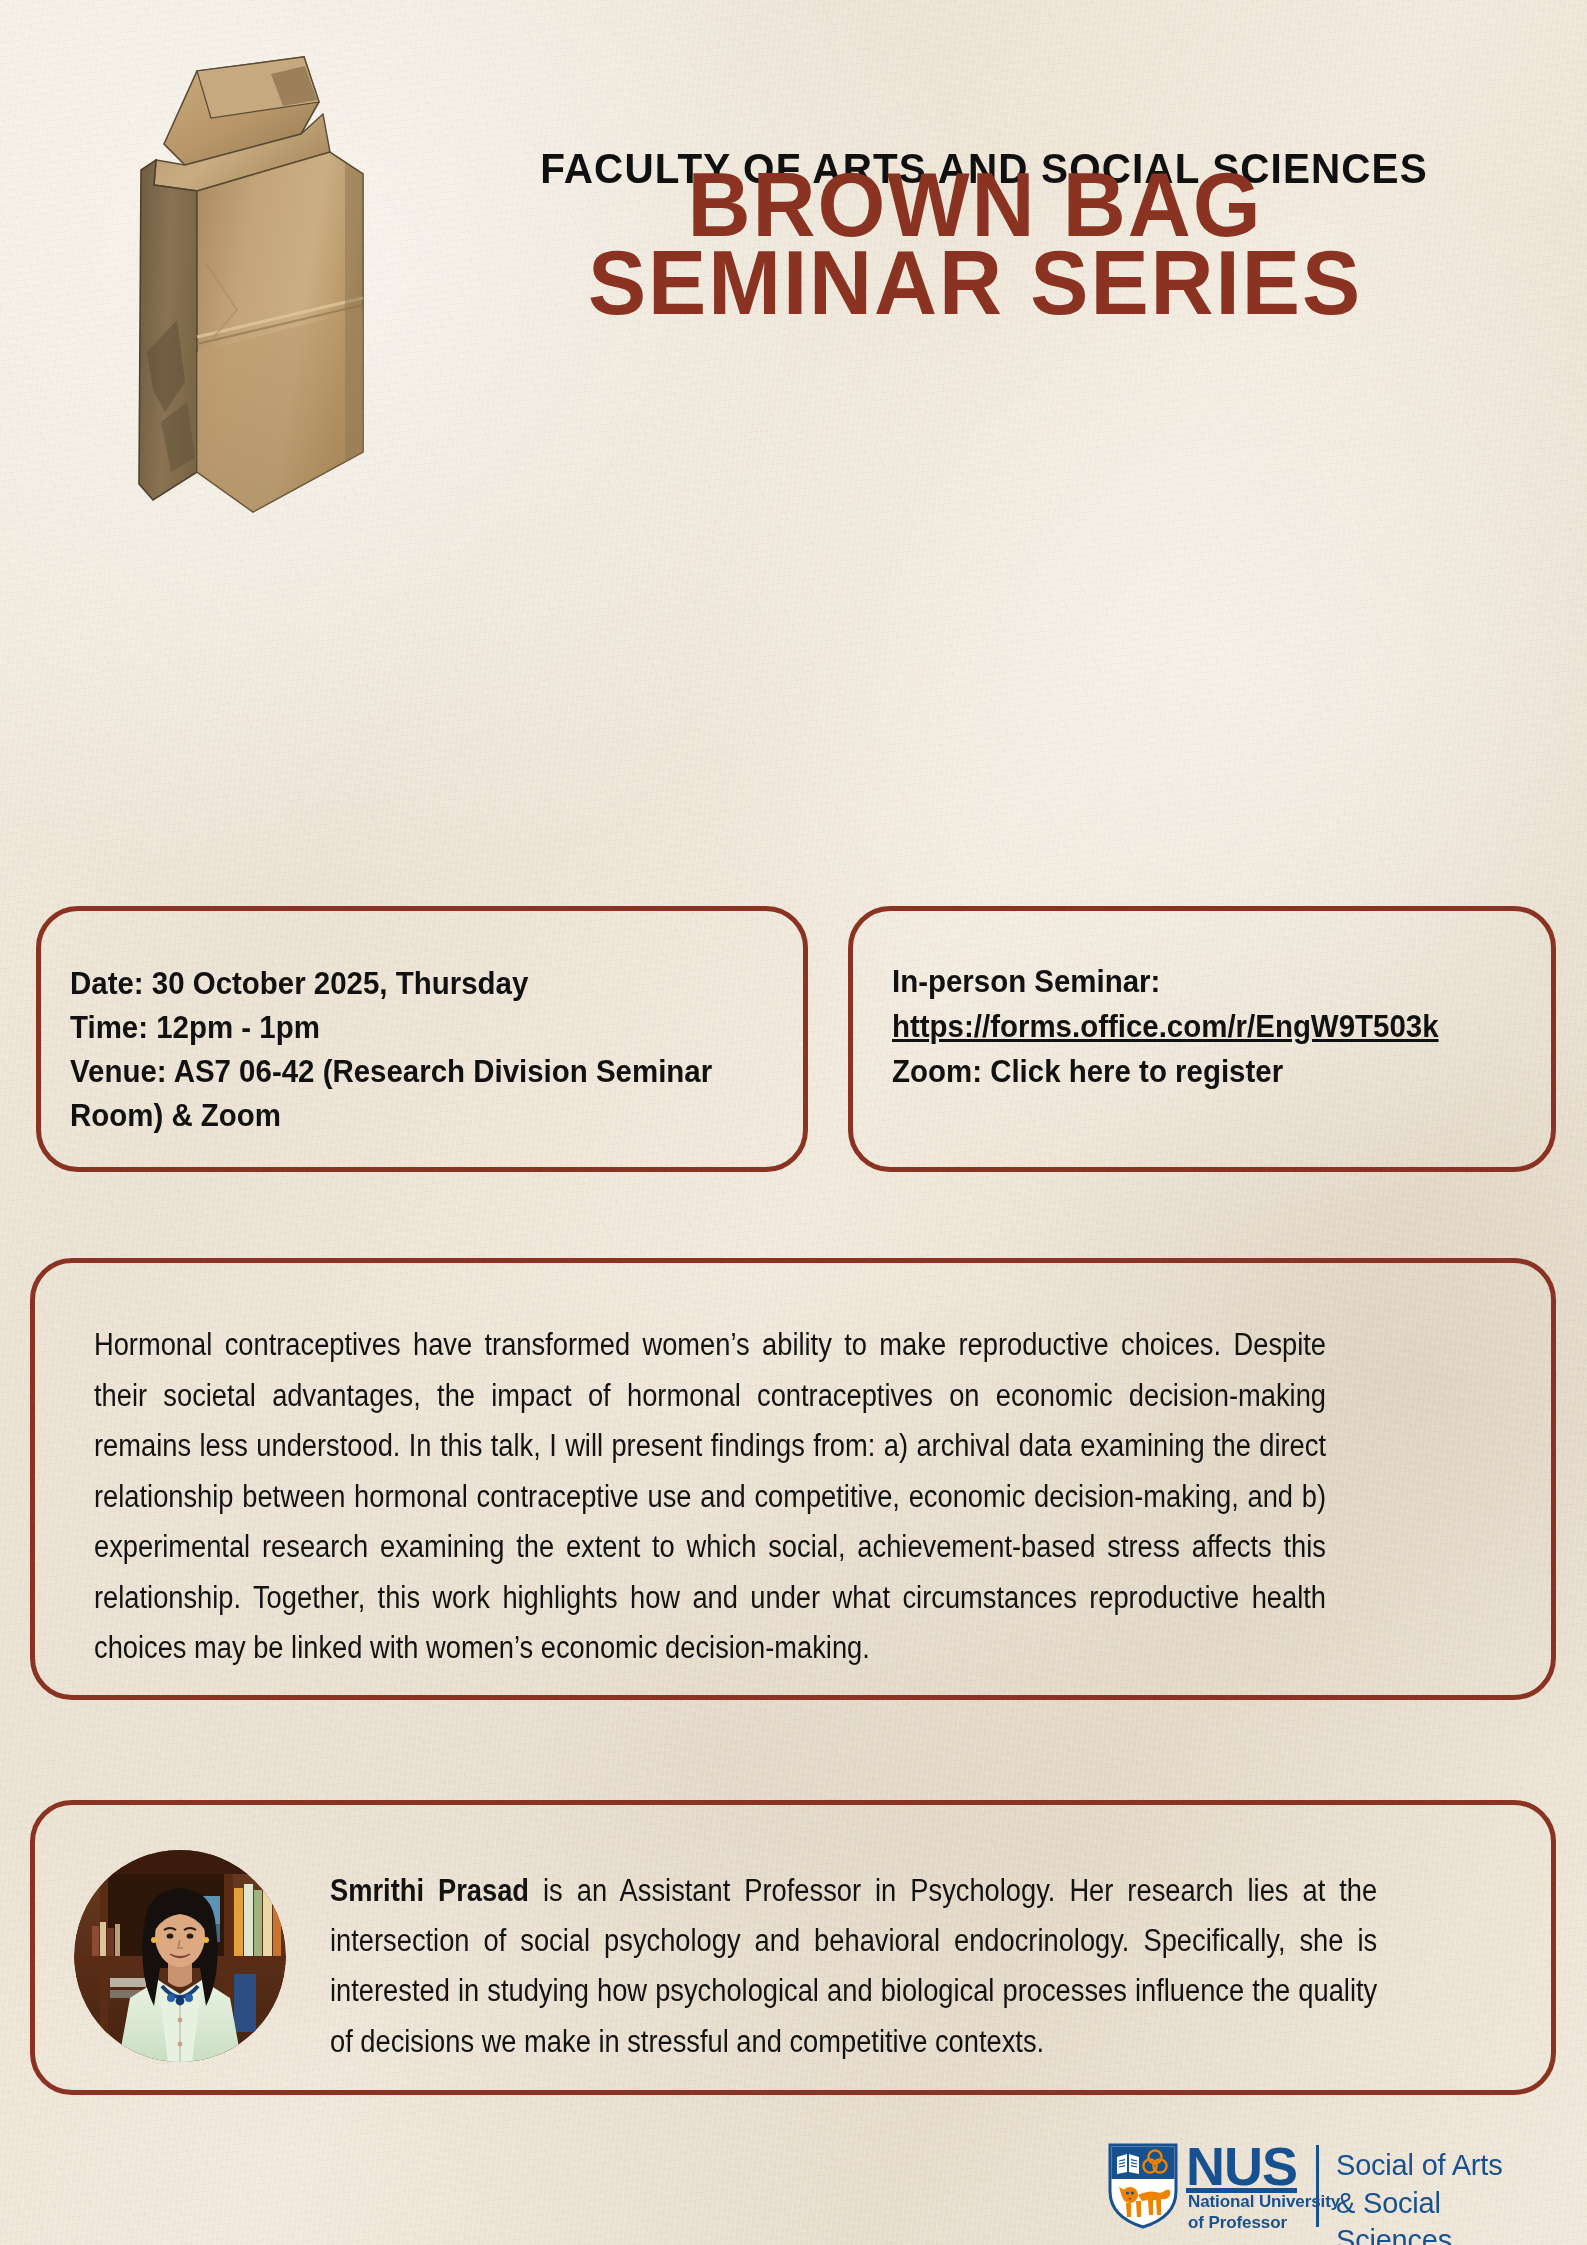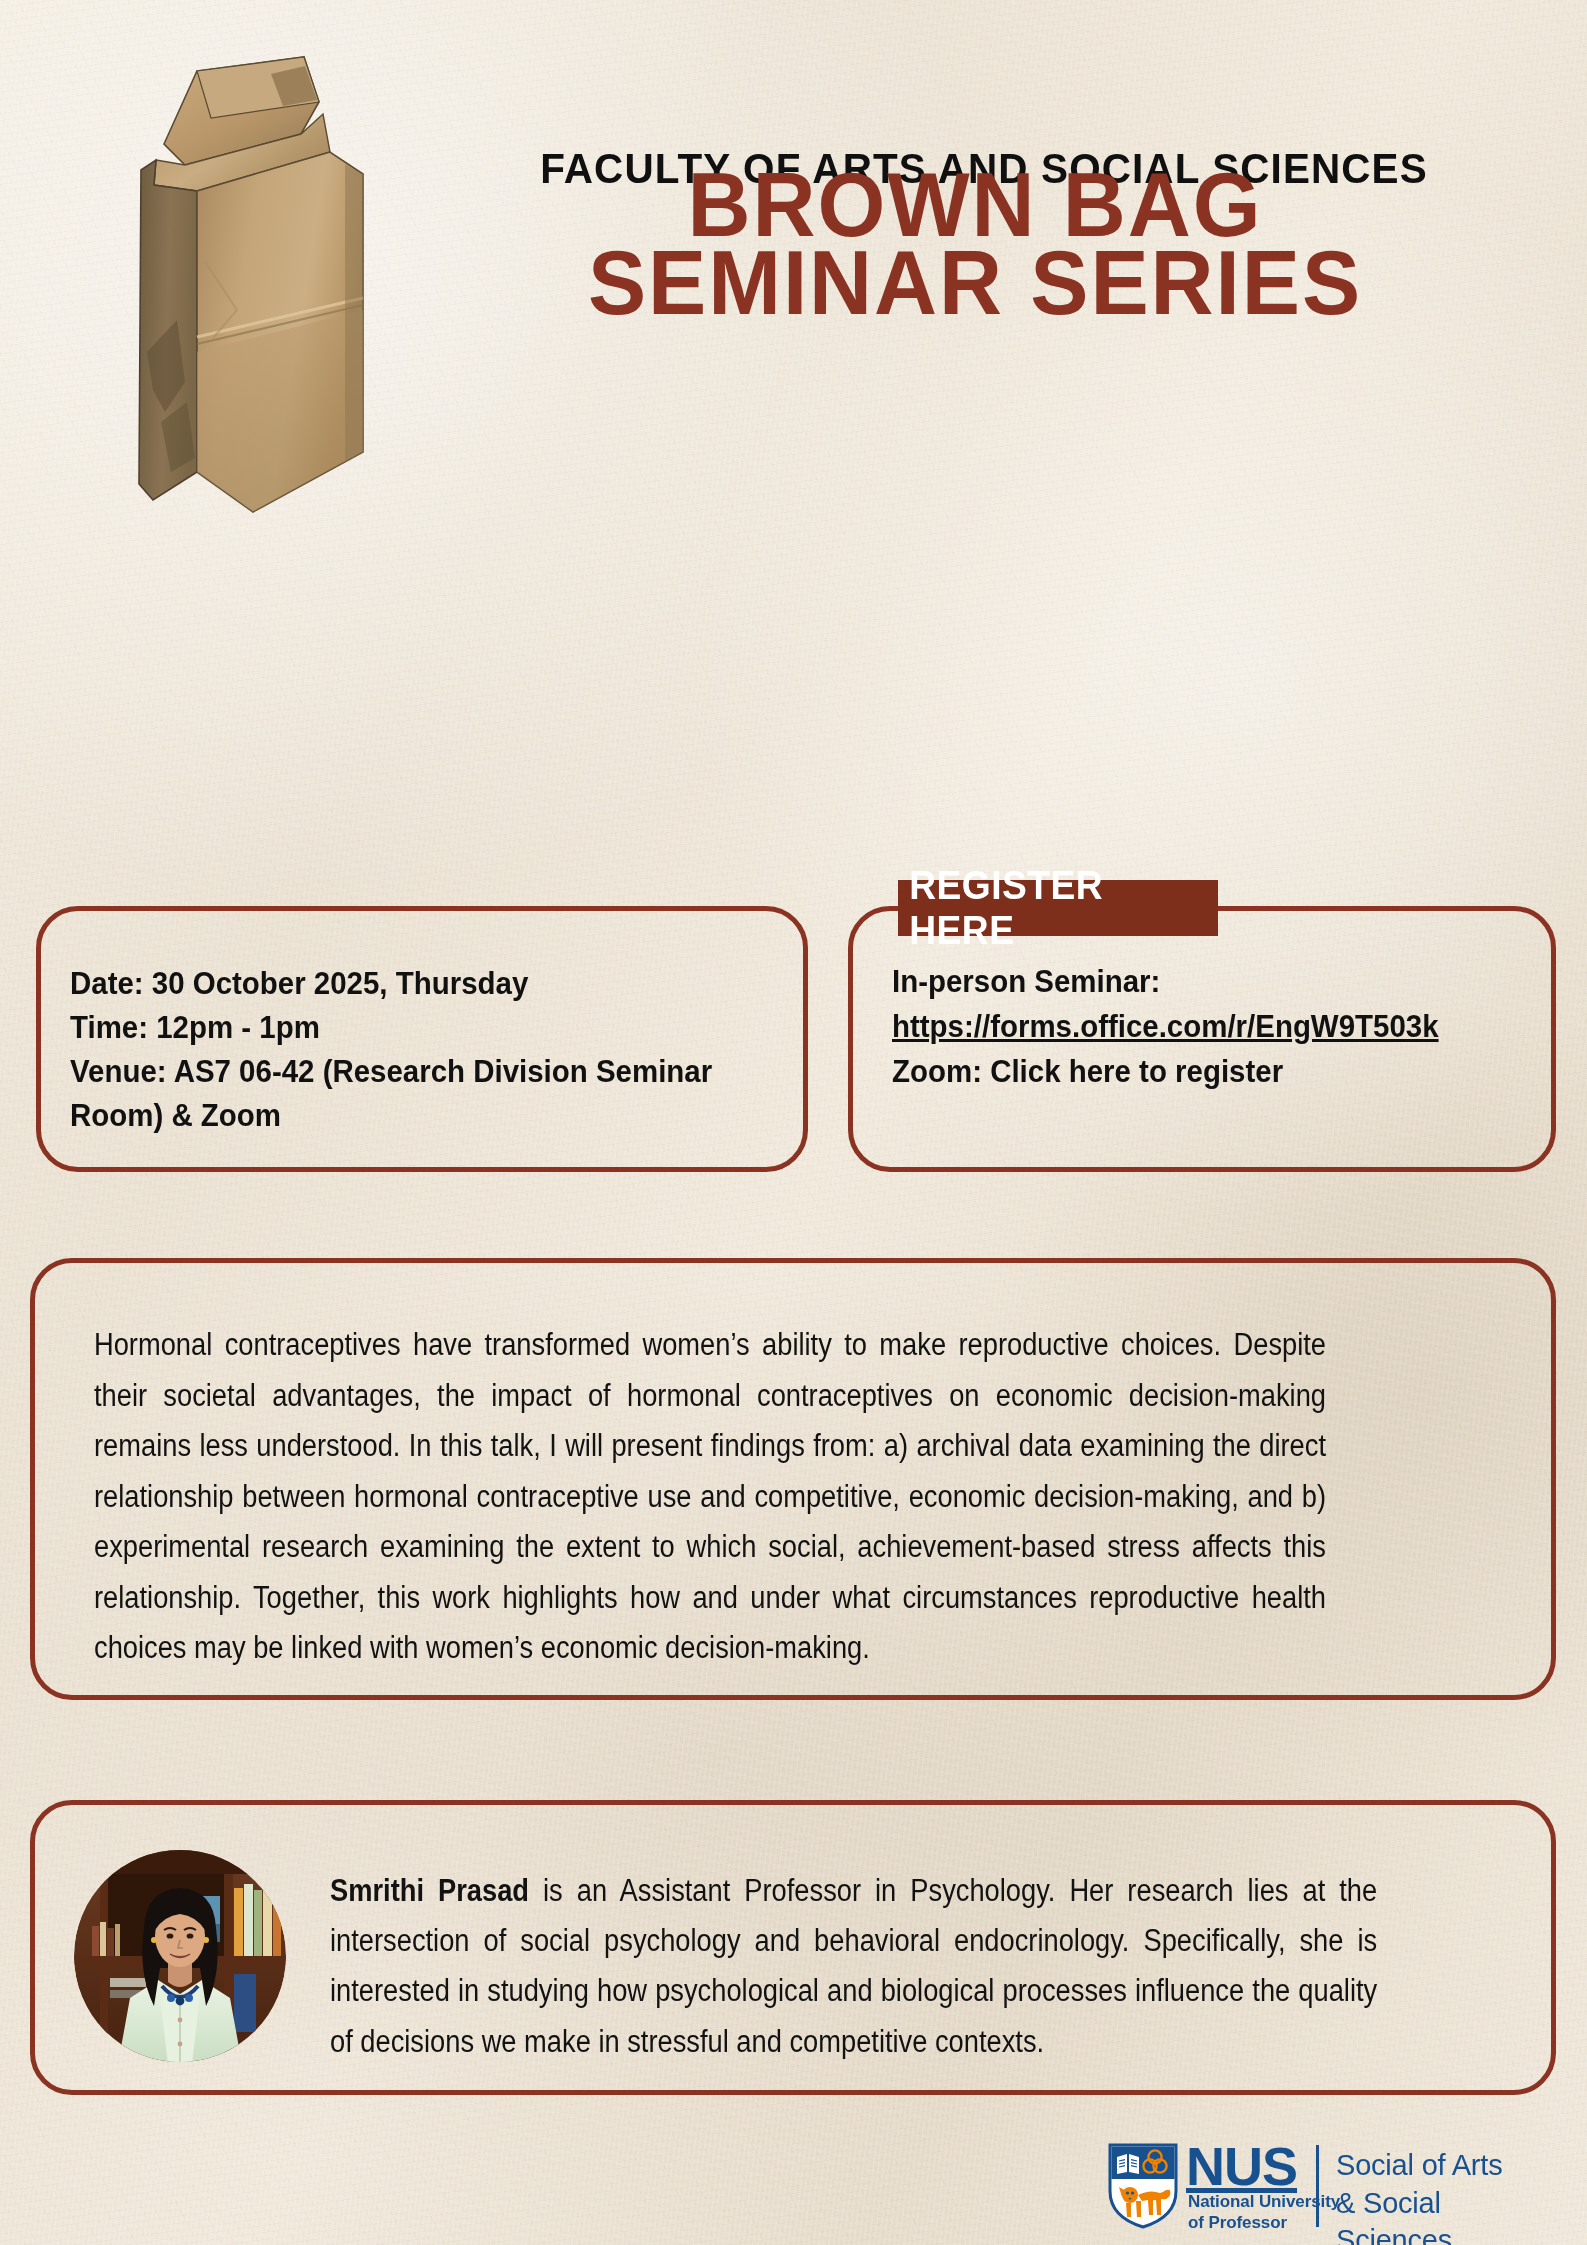--- a/index.html
+++ b/index.html
@@ -215,23 +215,20 @@
 
 
   <div class="panel" id="panel-talk"></div>
   <div class="talk-body">
     <div>Date: 30 October 2025, Thursday</div>
     <div>Time: 12pm - 1pm</div>
     <div>Venue: AS7 06-42 (Research Division Seminar Room) &amp; Zoom</div>
   </div>
 
   <div class="panel" id="panel-reg"></div>
-  <div class="tab" id="tab-reg">
-    <span>REGISTER HERE</span>
-  </div>
   <div class="reg-body">
     <div>In-person Seminar:</div>
     <div class="reg-link">https://forms.office.com/r/EngW9T503k</div>
     <div>Zoom: Click here to register</div>
   </div>
 
   <div class="panel" id="panel-abs"></div>
   <div class="abs-body">Hormonal contraceptives have transformed women’s ability to make reproductive choices. Despite their societal advantages, the impact of hormonal contraceptives on economic decision-making remains less understood. In this talk, I will present findings from: a) archival data examining the direct relationship between hormonal contraceptive use and competitive, economic decision-making, and b) experimental research examining the extent to which social, achievement-based stress affects this relationship. Together, this work highlights how and under what circumstances reproductive health choices may be linked with women’s economic decision-making.</div>
 
   <div class="panel" id="panel-spk"></div>

